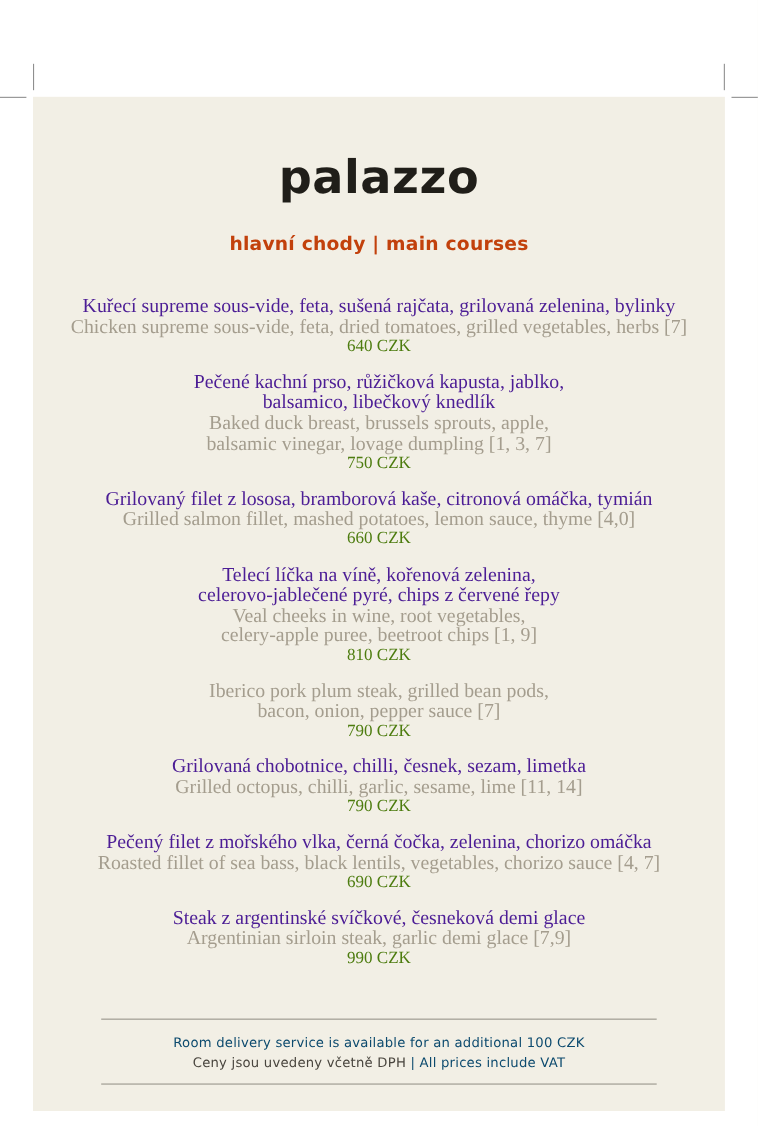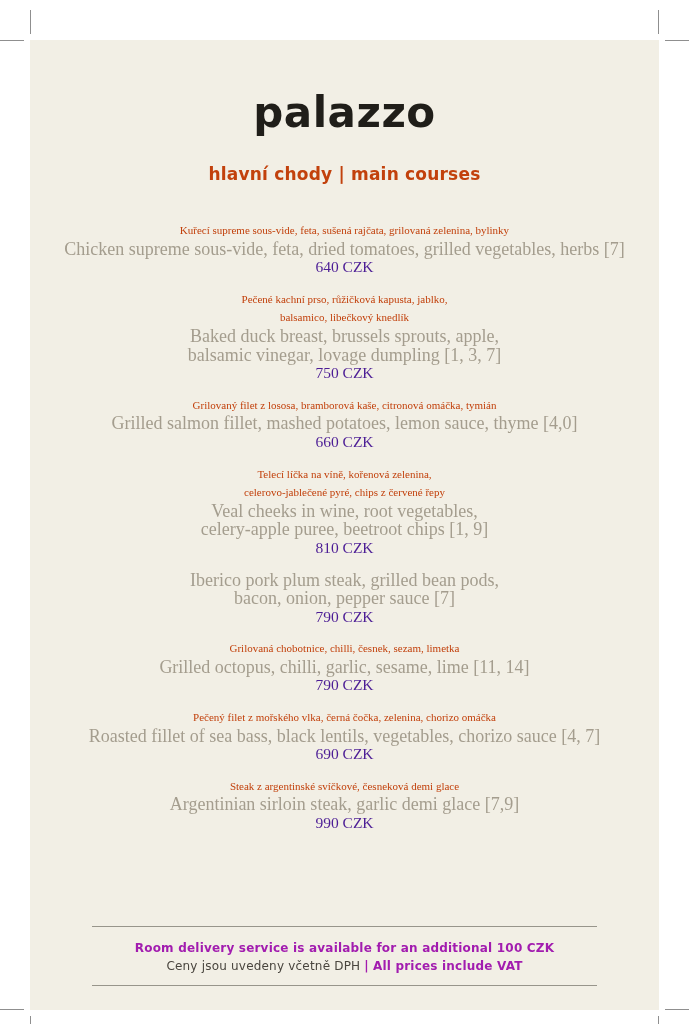--- a/index.html
+++ b/index.html
@@ -3,21 +3,21 @@
 <meta charset="utf-8">
 <style>
   * { margin:0; padding:0; box-sizing:border-box; }
   html, body { width:689px; height:1024px; }
   body {
     position:relative;
     background:#ffffff;
     overflow:hidden;
     font-family:"Liberation Serif", serif;
   }
-  .page { position:absolute; inset:0; }
+  .page { position:absolute; inset:0;margin-top:48px; }
 
   
   .crop { position:absolute; background:#8f8f8f; }
   .crop.h { height:1px; width:24px; }
   .crop.v { width:1px; height:24px; }
   .crop.tl-h { top:40px;   left:0; }
   .crop.tl-v { left:30px;  top:10px; }
   .crop.tr-h { top:40px;   left:665px; }
   .crop.tr-v { left:658px; top:10px; }
   .crop.bl-h { top:1009px; left:0; }
@@ -58,48 +58,48 @@
     font-size:17px;
     letter-spacing:0.2px;
     color:#c2410c;
     margin-top:30px;
   }
 
   .items { margin-top:37px; }
   .item { margin-bottom:13px; }
   .item-name {
     white-space:pre-line;
-    font-size:11px;
+    font-size:18px;
     line-height:18.6px;
-    color:#c2410c;
+    color:#4c1d95;
   }
   .item-desc {
     white-space:pre-line;
     font-size:18px;
     line-height:18.6px;
     color:#a49d8e;
   }
   .item-price {
     font-size:15.5px;
     line-height:18.6px;
-    color:#4c1d95;
+    color:#4d7c0f;
   }
 
   .footer {
     position:absolute;
     left:62px; right:62px; bottom:24px;
     font-family:"DejaVu Sans", sans-serif;
     font-size:12px;
     letter-spacing:0.2px;
   }
   .rule { height:1px; background:#98958b; }
   .footer-lines { padding:13px 0 10px 0; }
   .footer-lines p { line-height:17.5px; }
   .f-dark { color:#49453e; }
-  .f-light { color:#a21caf;font-weight:bold; }
+  .f-light { color:#0c4a6e; }
 </style>
 </head>
 <body>
 
 <div class="page">
 
   <div class="crop h tl-h"></div>
   <div class="crop v tl-v"></div>
   <div class="crop h tr-h"></div>
   <div class="crop v tr-v"></div>

